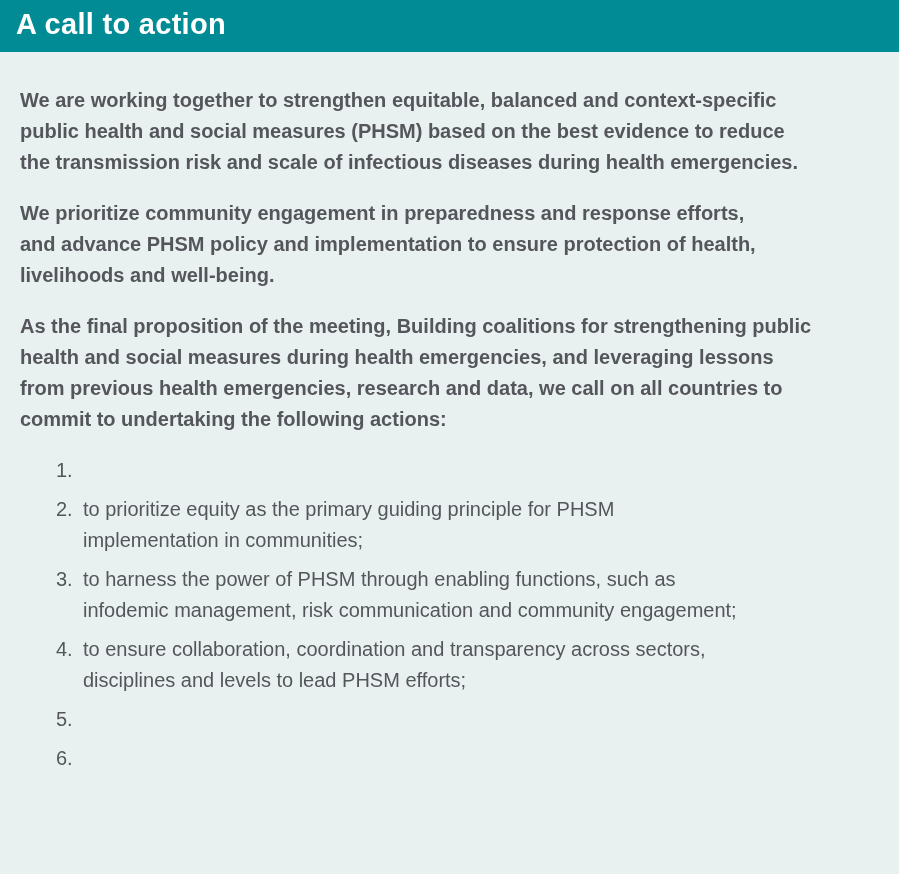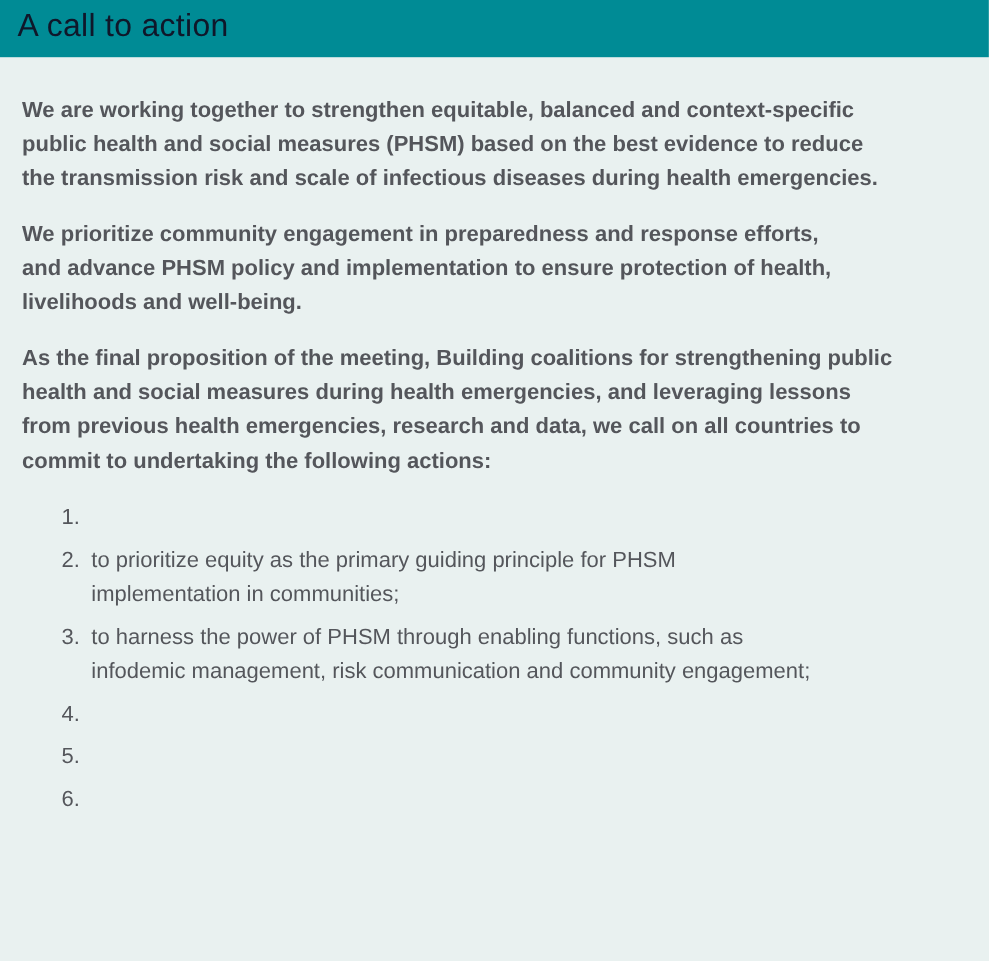--- a/index.html
+++ b/index.html
@@ -19,23 +19,23 @@
   }
   .header-band {
     height: 52px;
     background: #008B95;
     display: flex;
     align-items: center;
     padding-left: 16px;
     box-sizing: border-box;
   }
   .page-title {
-    color: #0f172a;
+    color: #ffffff;
     font-size: 29px;
-    font-weight: normal;
+    font-weight: bold;
     letter-spacing: 0.3px;
     line-height: 1;
     padding-bottom: 3px;
   }
   .content {
     padding: 33px 15px 0 20px;
     box-sizing: border-box;
     color: #54565B;
     font-size: 20px;
     line-height: 31px;
@@ -98,20 +98,22 @@
       </div>
 
       <div class="action-list-item">
         <span class="list-item-number">3.</span>
         <span class="list-item-text">to harness the power of PHSM through enabling functions, such as
 infodemic management, risk communication and community engagement;</span>
       </div>
 
       <div class="action-list-item">
         <span class="list-item-number">4.</span>
+        <span class="list-item-text">to ensure collaboration, coordination and transparency across sectors,
+disciplines and levels to lead PHSM efforts;</span>
       </div>
 
       <div class="action-list-item">
         <span class="list-item-number">5.</span>
       </div>
 
       <div class="action-list-item">
         <span class="list-item-number">6.</span>
       </div>
 

